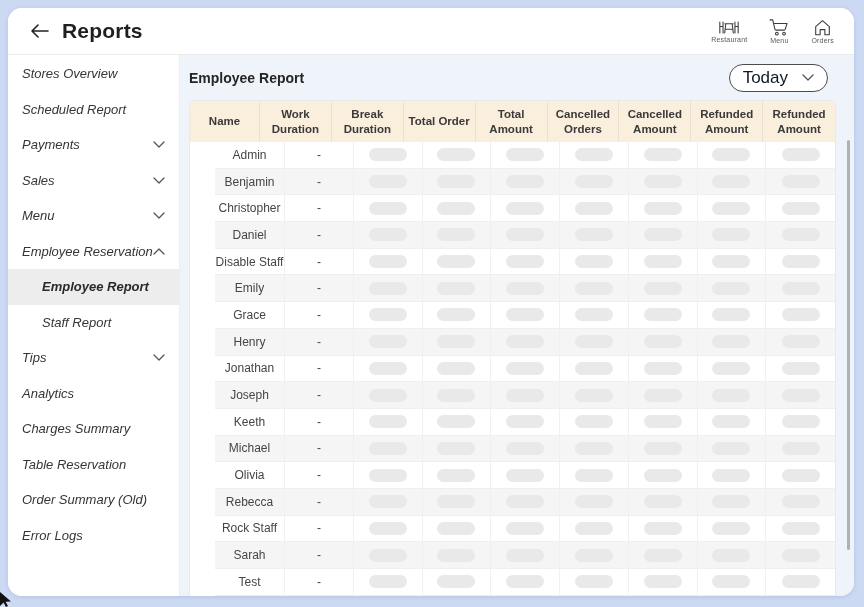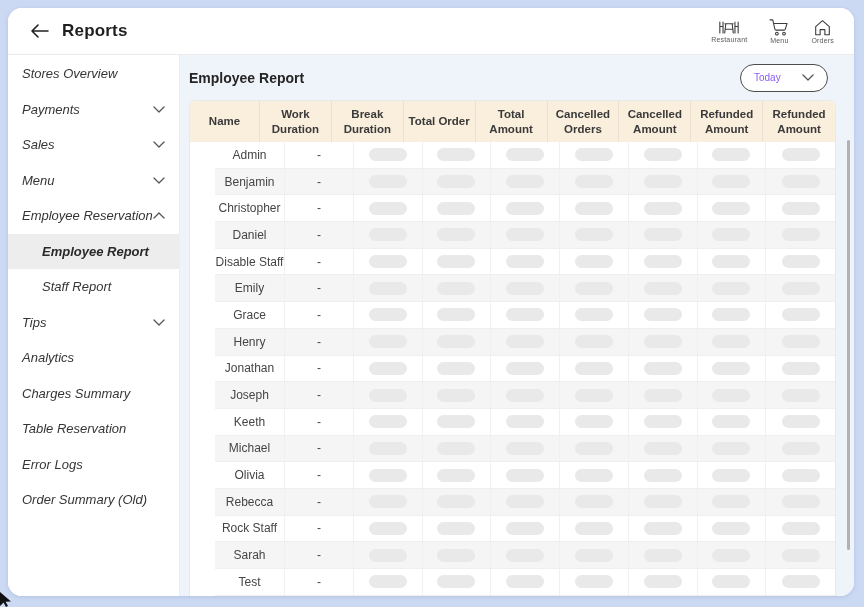--- a/index.html
+++ b/index.html
@@ -17,21 +17,21 @@
     display:flex; flex-direction:column;
     box-shadow:0 1px 4px rgba(80,100,150,.18);
   }
   
   .topbar{
     height:47px; flex:0 0 47px; background:#fff;
     border-bottom:1px solid #ebebeb;
     display:flex; align-items:center; padding:0 14px 0 18px;
   }
   .back-btn{ width:26px; height:26px; display:flex; align-items:center; justify-content:center; cursor:pointer; }
-  .app-title{ font-size:17px; font-weight:700; color:#1f1f1f; margin-left:10px; letter-spacing:.2px; }
+  .app-title{ font-size:21px; font-weight:700; color:#1f1f1f; margin-left:10px; letter-spacing:.2px; }
   .topbar-spacer{ flex:1; }
   .topbar-actions{ display:flex; align-items:flex-start; gap:22px; padding-right:6px; }
   .tb-action{ display:flex; flex-direction:column; align-items:center; gap:1px; cursor:pointer; }
   .tb-action svg{ display:block; }
   .tb-action .tb-label{ font-size:7px; color:#5a5a5a; letter-spacing:.2px; }
   
   .content{ flex:1; display:flex; min-height:0; }
   .sidebar{
     width:172px; flex:0 0 172px; background:#fff;
     border-right:1px solid #ededed; padding-top:1px; overflow:hidden;
@@ -50,21 +50,21 @@
   .main-header{
     height:45px; flex:0 0 45px; display:flex; align-items:center;
     padding:0 26px 0 9px;
   }
   .main-title{ font-size:14px; font-weight:700; color:#252525; flex:1; }
   .date-filter{
     height:28px; min-width:88px; border:1px solid #4d4d4d; border-radius:15px;
     background:#fff; display:flex; align-items:center; justify-content:space-between;
     padding:0 13px; cursor:pointer; gap:14px;
   }
-  .date-filter .val{ font-size:10px; color:#8b5cf6;text-align:right; }
+  .date-filter .val{ font-size:17px; color:#0f172a;text-align:right; }
   
   .table{
     margin:0 18px 0 9px; background:#fff;
     border:1px solid #e9e9e9; border-bottom:none;
     border-radius:6px 6px 0 0; overflow:hidden;
     display:flex; flex-direction:column;
   }
   .tr, .thead{
     display:grid;
     grid-template-columns:70px repeat(8, 1fr);
@@ -136,20 +136,23 @@
       </div>
   </div>
 
   <div class="content">
 
     <div class="sidebar" id="sidebar">
         <div class="side-item">
           <span class="lbl">Stores Overview</span>
         </div>
         <div class="side-item">
+          <span class="lbl">Scheduled Report</span>
+        </div>
+        <div class="side-item">
           <span class="lbl">Payments</span>
           <span class="chev">
             <svg width="12" height="7" viewBox="0 0 12 7">
               <path d="M1 1 L6 6 L11 1" stroke="#555" stroke-width="1.3" fill="none" stroke-linecap="round" stroke-linejoin="round"></path>
             </svg>
           </span>
         </div>
         <div class="side-item">
           <span class="lbl">Sales</span>
           <span class="chev">
@@ -191,24 +194,24 @@
         <div class="side-item">
           <span class="lbl">Analytics</span>
         </div>
         <div class="side-item">
           <span class="lbl">Charges Summary</span>
         </div>
         <div class="side-item">
           <span class="lbl">Table Reservation</span>
         </div>
         <div class="side-item">
+          <span class="lbl">Order Summary (Old)</span>
+        </div>
+        <div class="side-item">
           <span class="lbl">Error Logs</span>
-        </div>
-        <div class="side-item">
-          <span class="lbl">Order Summary (Old)</span>
         </div>
       </div>
 
     <div class="main">
       <div class="main-header">
         <div class="main-title">Employee Report</div>
         <div class="date-filter">
           <span class="val">Today</span>
           <svg width="12" height="7" viewBox="0 0 12 7">
               <path d="M1 1 L6 6 L11 1" stroke="#555" stroke-width="1.3" fill="none" stroke-linecap="round" stroke-linejoin="round"></path>

